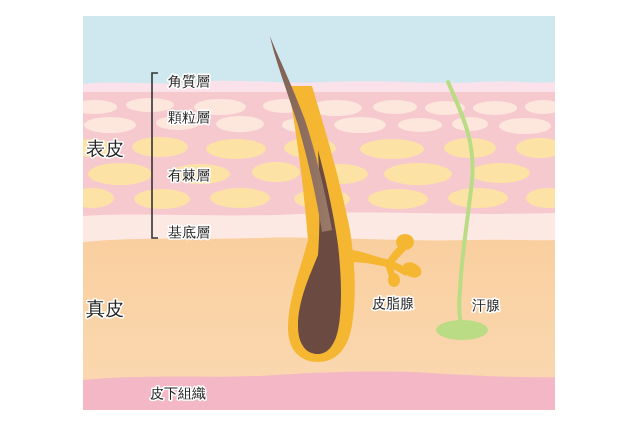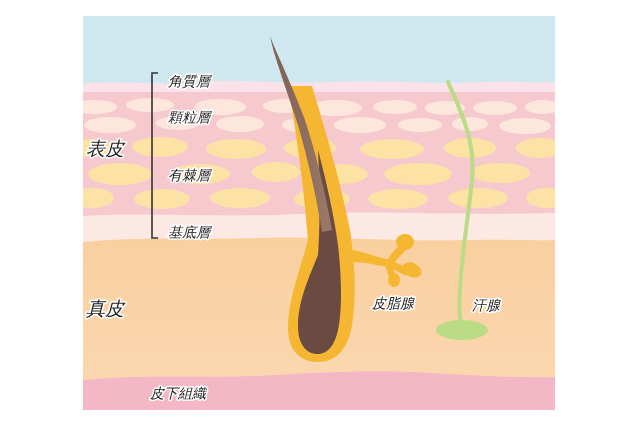--- a/index.html
+++ b/index.html
@@ -8,21 +8,20 @@
       width: 640px;
       height: 427px;
       background: #ffffff;
       overflow: hidden;
       font-family: "DejaVu Sans", sans-serif;
     }
     .stage {
       position: relative;
       width: 640px;
       height: 427px;
-      font-style: italic;
     }
     svg.diagram {
       position: absolute;
       left: 0;
       top: 0;
       width: 640px;
       height: 427px;
     }
     .lbl {
       font-family: "DejaVu Sans", sans-serif;

